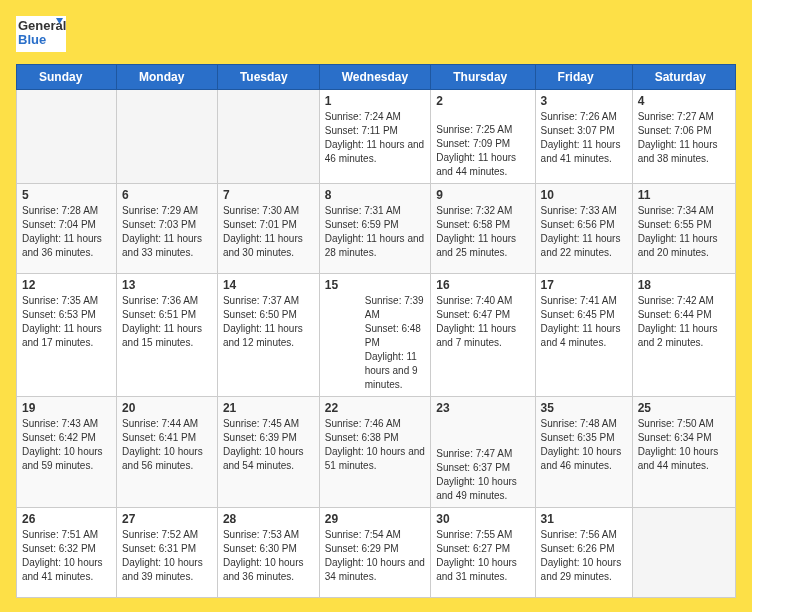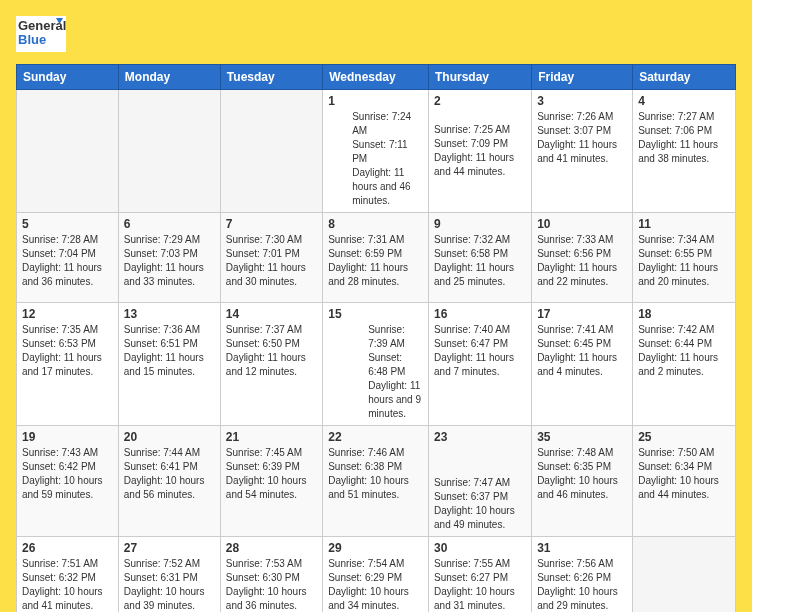--- a/index.html
+++ b/index.html
@@ -40,21 +40,21 @@
     .calendar {
       width: 100%;
       border-collapse: collapse;
       border: 1px solid #ccc;
     }
     .calendar th {
       background: #2a6fc9;
       color: #fff;
       font-size: 12px;
       font-weight: bold;
-      padding: 5px 6px;
+      padding: 5px 22px;
       text-align: left;
       border: 1px solid #1e57a0;
     }
     .calendar td {
       width: 108px;
       vertical-align: top;
       padding: 4px 5px;
       border: 1px solid #ccc;
       font-size: 10px;
       color: #333;
@@ -111,21 +111,21 @@
           <th>Saturday</th>
         </tr>
     </thead>
     <tbody id="calendar-body">
     <tr>
           <td class="empty"></td>
           <td class="empty"></td>
           <td class="empty"></td>
           <td>
             <span class="day-num">1</span>
-            <div class="day-info" style="white-space: pre-line; margin-left: 24px;">Sunrise: 7:24 AM
+            <div class="day-info" style="white-space: pre-line;">Sunrise: 7:24 AM
 Sunset: 7:11 PM
 Daylight: 11 hours and 46 minutes.</div>
           </td>
           <td>
             <span class="day-num">2</span>
             <div class="day-info" style="white-space: pre-line; margin-top: 15px;">Sunrise: 7:25 AM
 Sunset: 7:09 PM
 Daylight: 11 hours and 44 minutes.</div>
           </td>
           <td>

